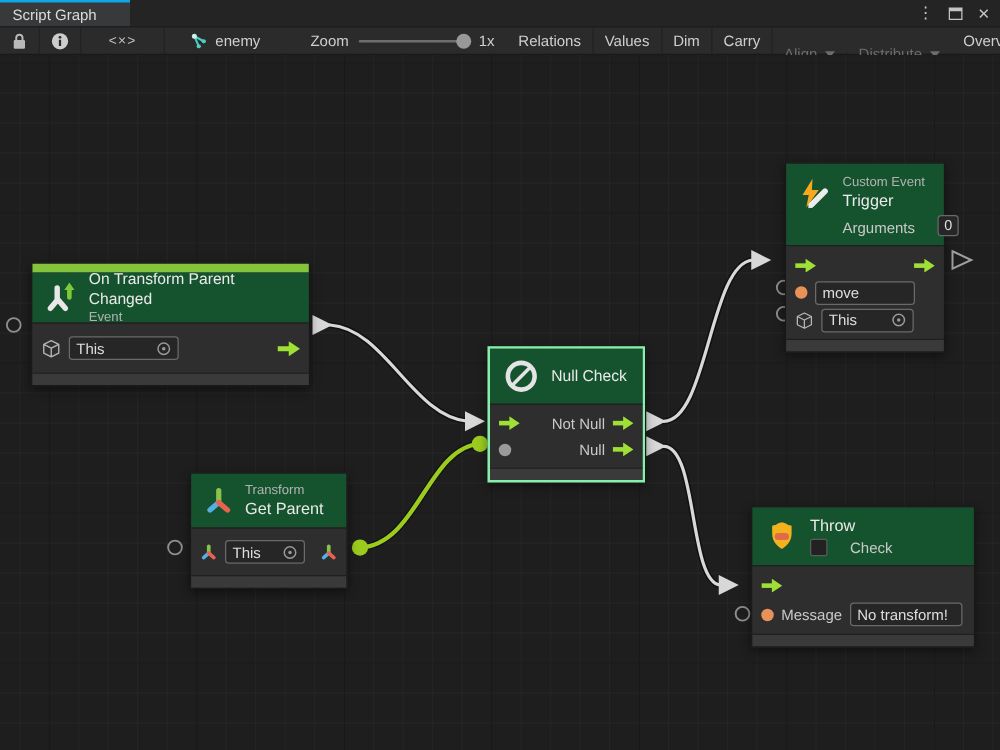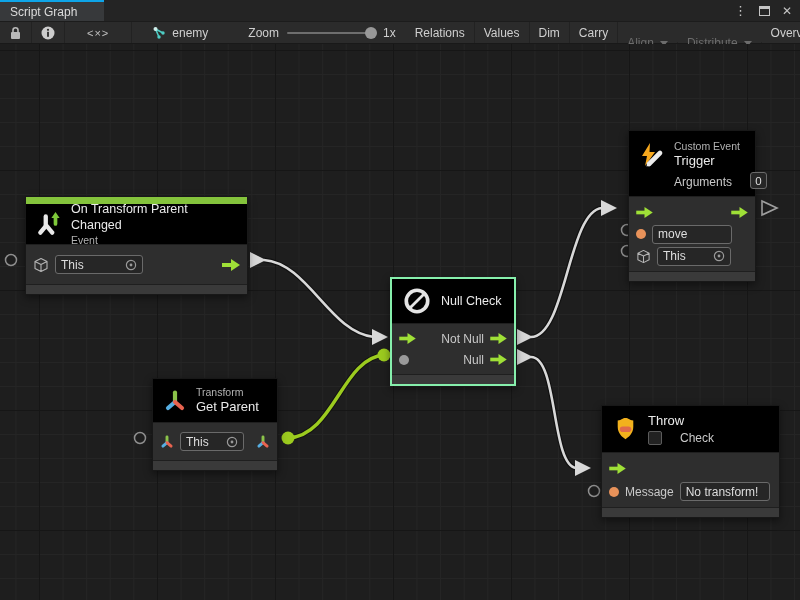--- a/index.html
+++ b/index.html
@@ -47,21 +47,21 @@
     background-position: 39px 0, 0 6px, 15.4px 0, 0 6px; }
 
   .wire-layer { position:absolute; left:0; top:0; width:800px; height:600px; z-index:1;
     pointer-events:none; }
 
   
   .node { position:absolute; z-index:2; background:#2e2e2e; border:1px solid #181818;
     box-shadow:0 3px 8px rgba(0,0,0,.45); color:#e2e2e2; }
   .node.selected { border:2px solid #86efac; }
   .n-strip { height:7px; background:#84c33c; }
-  .n-header { background:#000000; display:flex; align-items:center; gap:9px; padding:6px 10px; }
+  .n-header { background:#14532d; display:flex; align-items:center; gap:9px; padding:6px 10px; }
   .n-titles { display:flex; flex-direction:column; justify-content:center; }
   .n-cat { font-size:10.5px; color:#b2b2b2; line-height:1.35; }
   .n-title { font-size:12.5px; color:#eaeaea; line-height:1.3; }
   .n-body { border-top:1px solid #1f1f1f; background:#2e2e2e; padding:4px 7px; }
   .n-footer { height:10px; background:#3a3a3a; border-top:1px solid #1f1f1f; }
   .p-row { display:flex; align-items:center; gap:6px; }
   .p-label { font-size:12px; color:#c9c9c9; }
   .grow { flex:1; }
 
   .field { display:flex; align-items:center; background:#262626; border:1px solid #6a6a6a;
@@ -71,21 +71,21 @@
     display:flex; align-items:center; justify-content:center; font-size:11.5px; color:#dedede; }
   .checkbox { width:14px; height:14px; background:#222; border:1px solid #5b5b5b; border-radius:2px; }
 
   .dot { border-radius:50%; width:10px; height:10px; flex:none; }
   .dot.orange { background:#e8925a; }
   .dot.gray { background:#9a9a9a; }
 
   .hdr-row { display:flex; align-items:flex-end; gap:18px; margin-top:2px; }
 
   
-  #node-event      { left:25px;  top:196px; width:223px; }
+  #node-event      { left:25px;  top:210px; width:223px; }
   #node-event .n-header { height:40px; }
   #node-event .n-body .p-row { height:31px; }
   #node-nullcheck  { left:390px; top:277px; width:126px; }
   #node-nullcheck .n-header { height:44px; }
   #node-nullcheck .n-body .p-row { height:21px; }
   #node-getparent  { left:152px; top:378px; width:126px; }
   #node-getparent .n-header { height:43px; }
   #node-getparent .n-body .p-row { height:29px; }
   #node-customevent{ left:628px; top:130px; width:128px; }
   #node-customevent .n-header { align-items:flex-start; padding-top:8px; height:65px; }

